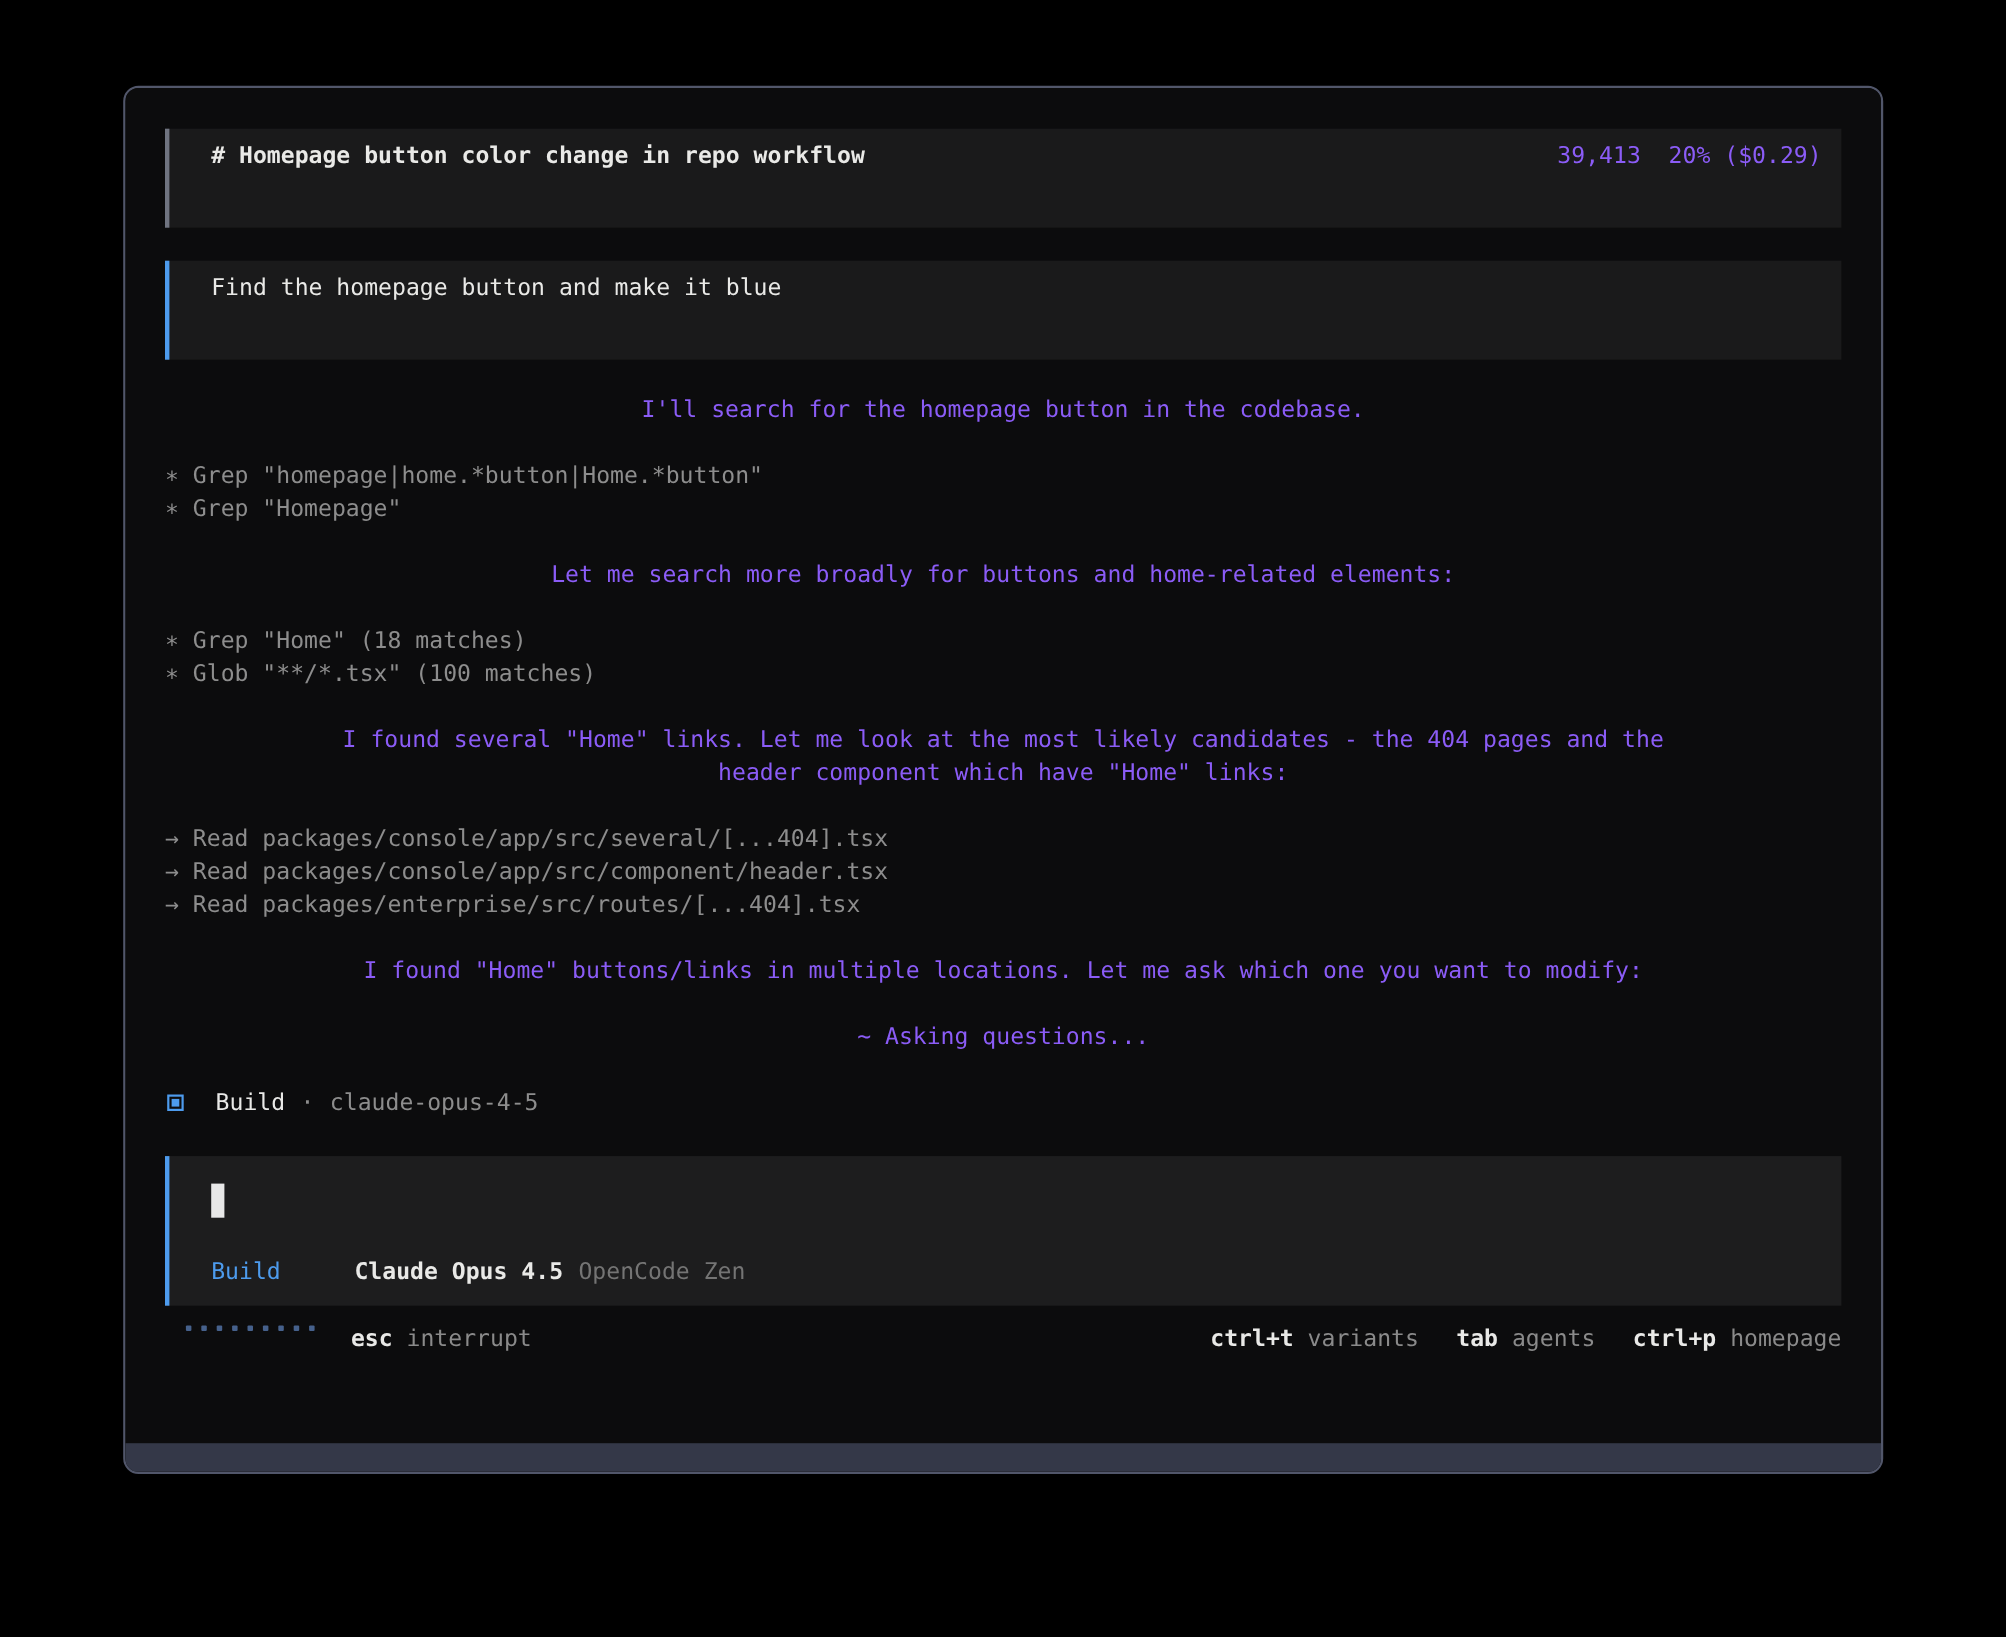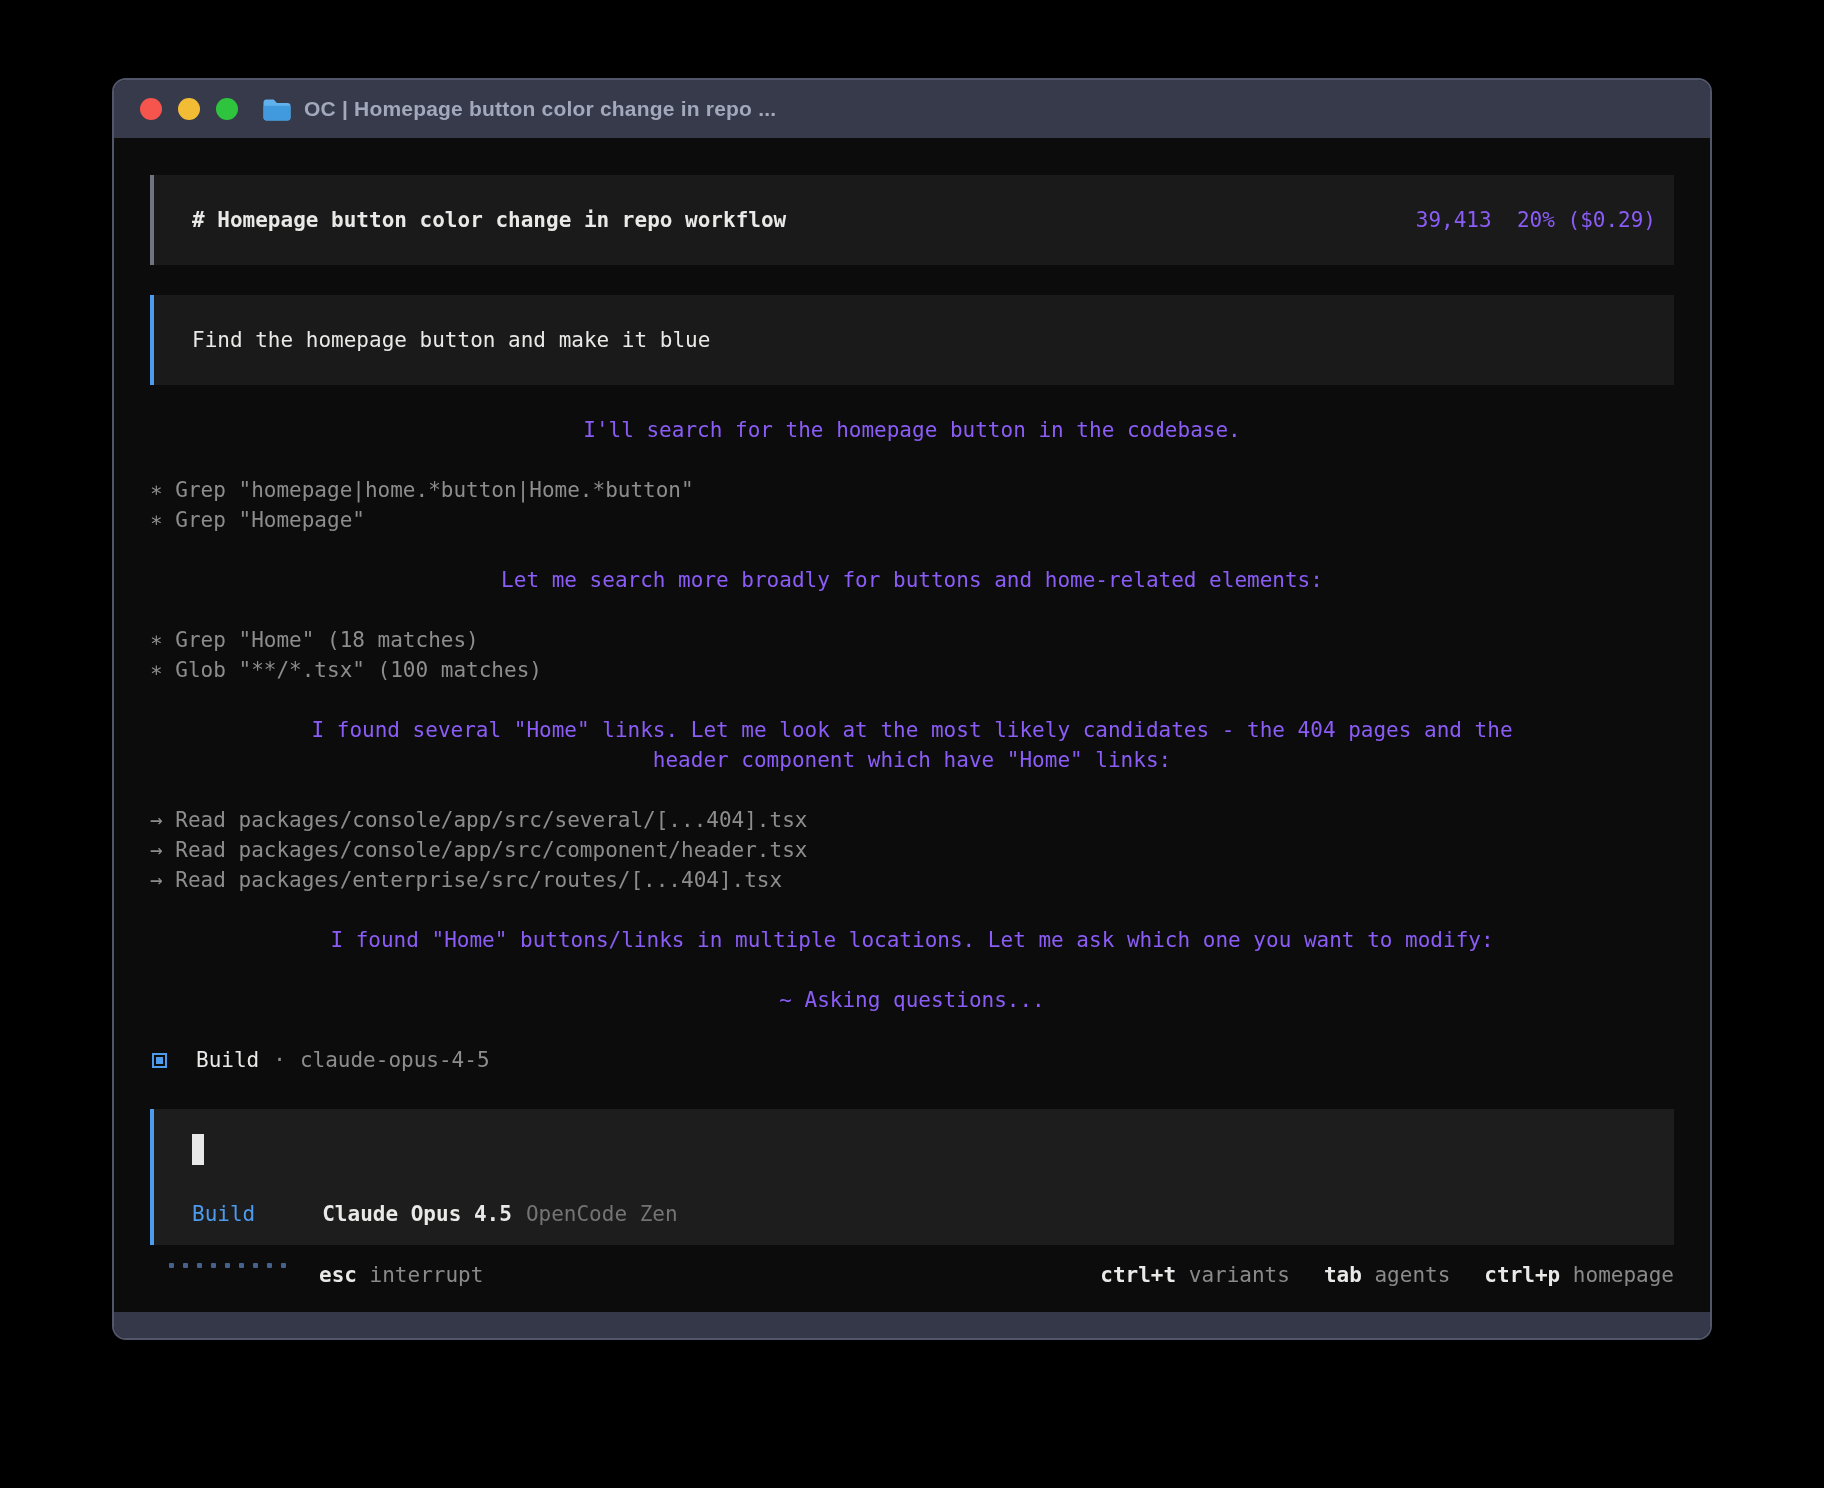--- a/index.html
+++ b/index.html
@@ -27,21 +27,21 @@
     margin-left: 13px; font-family: "Liberation Sans", sans-serif;
     font-weight: bold; font-size: 21px; color: #a3a9bc; letter-spacing: .2px;
     white-space: pre;
   }
 
   
   .content { flex: 1 1 auto; background: #0c0c0d; padding: 0 36px; font-size: 21px; color: #e9e9e7; }
 
   .panel {
     height: 90px; background: #1a1a1b; border-left: 4px solid #707480;
-    display: flex; align-items: center; padding: 0 18px 0 38px;
+    display: flex; align-items: flex-start; padding: 12px 18px 0 38px;
   }
   .panel.header-panel { margin-top: 37px; justify-content: space-between; }
   .panel.header-panel .panel-title { font-weight: bold; white-space: pre; }
   .panel.header-panel .stats { color: #8b5cf6; white-space: pre; }
   .panel.user-panel { margin-top: 30px; border-left-color: #4d9bed; }
   .panel.user-panel .msg { white-space: pre; }
 
   .conversation { margin-top: 30px; }
   .line { height: 30px; line-height: 30px; white-space: pre; }
   .line.primary { color: #8b5cf6; text-align: center; }
@@ -82,34 +82,20 @@
   .hint .key { color: #e9e9e7; font-weight: bold; }
   .hint .label { color: #8a8a8a; }
 
   .bottom-strip { height: 26px; flex: 0 0 auto; background: #343848; }
 </style>
 </head>
 <body>
 
 <div class="window">
 
-  <div class="titlebar">
-    <div class="lights">
-      <span class="light red"></span>
-      <span class="light yellow"></span>
-      <span class="light green"></span>
-    </div>
-    <span class="folder">
-      <svg width="29" height="23" viewBox="0 0 29 23">
-        <path d="M1.5 4.5 a3 3 0 0 1 3-3 h7.2 l3.2 3.4 h10.6 a3 3 0 0 1 3 3 v11.6 a3 3 0 0 1-3 3 h-21 a3 3 0 0 1-3-3 z" fill="#5fb2ec"></path>
-        <path d="M1.5 7.8 h27 v11.7 a3 3 0 0 1-3 3 h-21 a3 3 0 0 1-3-3 z" fill="#409add"></path>
-      </svg>
-    </span>
-    <span class="title">OC | Homepage button color change in repo ...</span>
-  </div>
 
   <div class="content">
 
     <div class="panel header-panel">
       <span class="panel-title"># Homepage button color change in repo workflow</span>
       <span class="stats">39,413  20% ($0.29)</span>
     </div>
 
     <div class="panel user-panel">
       <span class="msg">Find the homepage button and make it blue</span>

